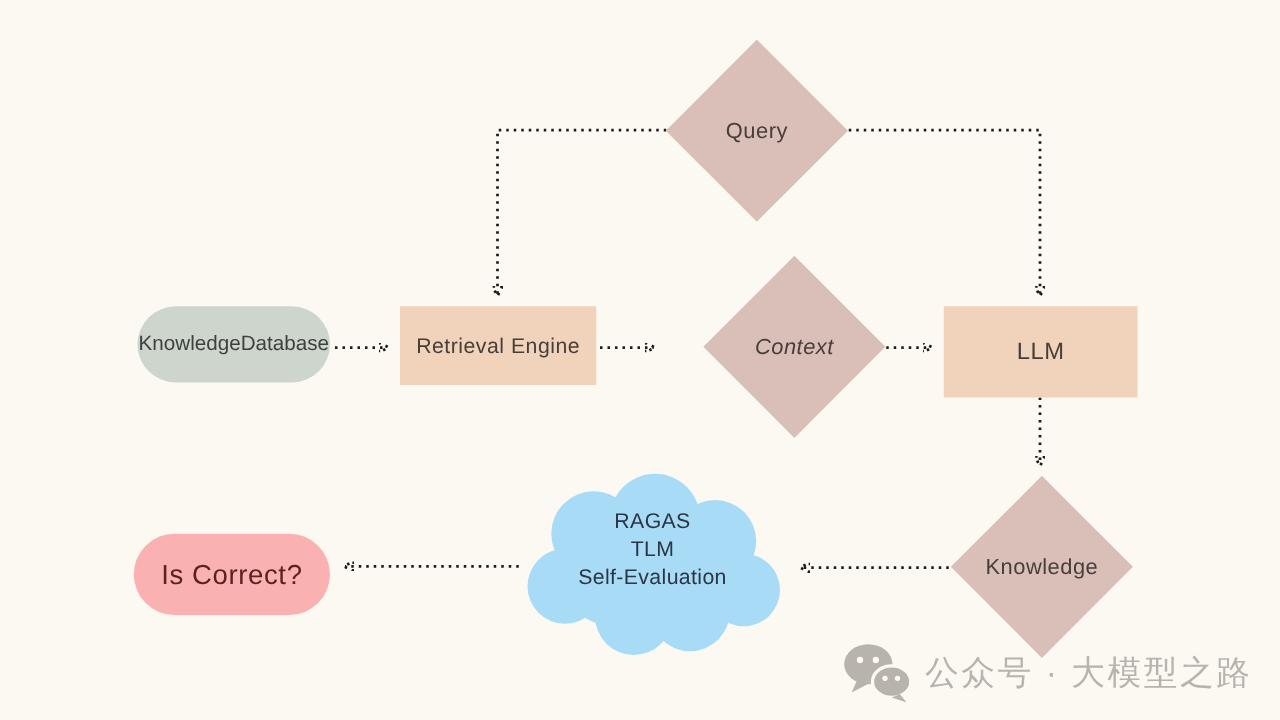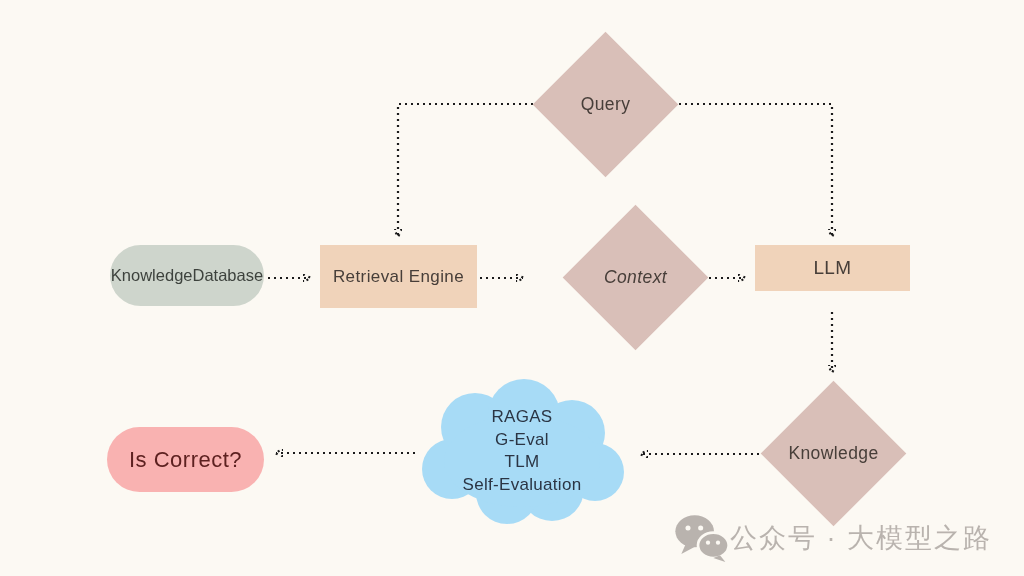--- a/index.html
+++ b/index.html
@@ -24,21 +24,21 @@
   }
 
   
   .rect-node{
     position:absolute;
     background:#f0d3ba;
     display:flex;align-items:center;justify-content:center;
     font-size:17px;
   }
   #node-retrieval{left:320px;top:245px;width:157px;height:63px;}
-  #node-llm{left:755px;top:245px;width:155px;height:46px;font-size:19px;text-align:right;}
+  #node-llm{left:755px;top:245px;width:155px;height:73px;font-size:19px;text-align:right;}
 
   
   .pill-node{
     position:absolute;
     display:flex;flex-direction:row;align-items:center;justify-content:center;
     text-align:center;
   }
   #node-knowledge{
     left:110px;top:245px;width:154px;height:61px;
     background:#ced5cc;border-radius:31px;
@@ -69,21 +69,21 @@
   #node-cloud svg{position:absolute;left:0;top:0;}
   #node-cloud .cloud-text{
     position:absolute;left:15px;top:29px;width:190px;
     text-align:center;font-size:17px;line-height:22.5px;
     color:#2b3544;letter-spacing:.3px;
   }
 
   
   .watermark{
     position:absolute;left:674px;top:512px;height:52px;
-    display:flex;align-items:center;
+    display:flex;align-items:center;gap:10px;
     color:#b9b3ae;
   }
   .watermark .wm-text{
     font-size:27px;letter-spacing:2px;white-space:nowrap;
   }
 </style>
 </head>
 <body>
 
 <div class="canvas">
@@ -140,21 +140,20 @@
         <circle cx="112" cy="38" r="36"></circle>
         <circle cx="160" cy="56" r="33"></circle>
         <circle cx="183" cy="95" r="29"></circle>
         <circle cx="140" cy="112" r="32"></circle>
         <circle cx="95" cy="116" r="31"></circle>
         <ellipse cx="110" cy="84" rx="78" ry="46"></ellipse>
       </g>
     </svg>
     <div class="cloud-text">
       <div>RAGAS</div>
-      <div>G-Eval</div>
       <div>TLM</div>
       <div>Self-Evaluation</div>
     </div>
   </div>
 
   <div class="pill-node" id="node-iscorrect">
     <span>Is Correct?</span>
   </div>
 
   <div class="watermark">

